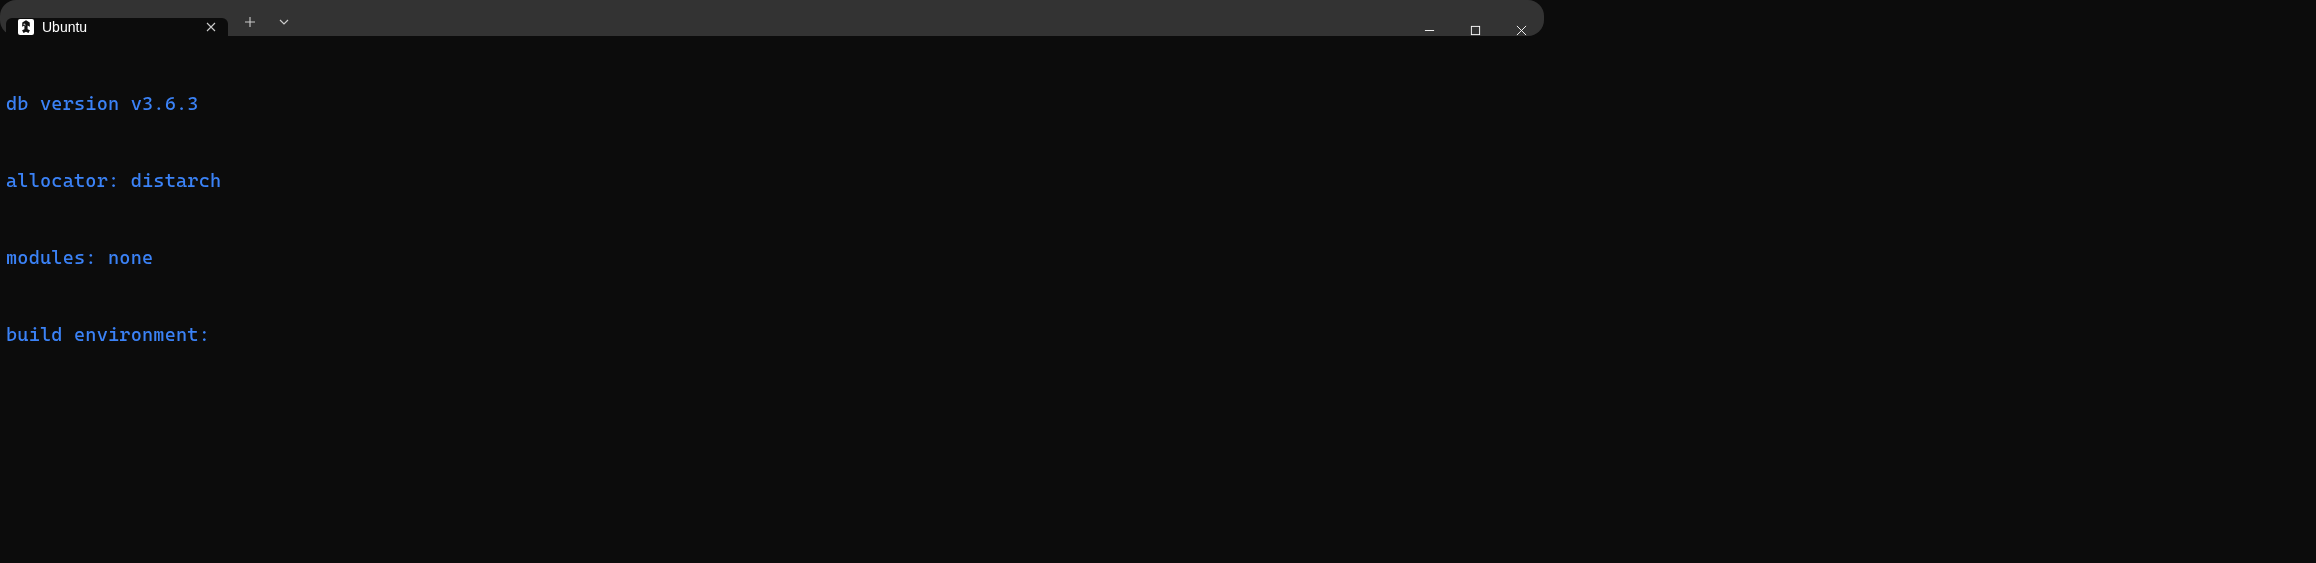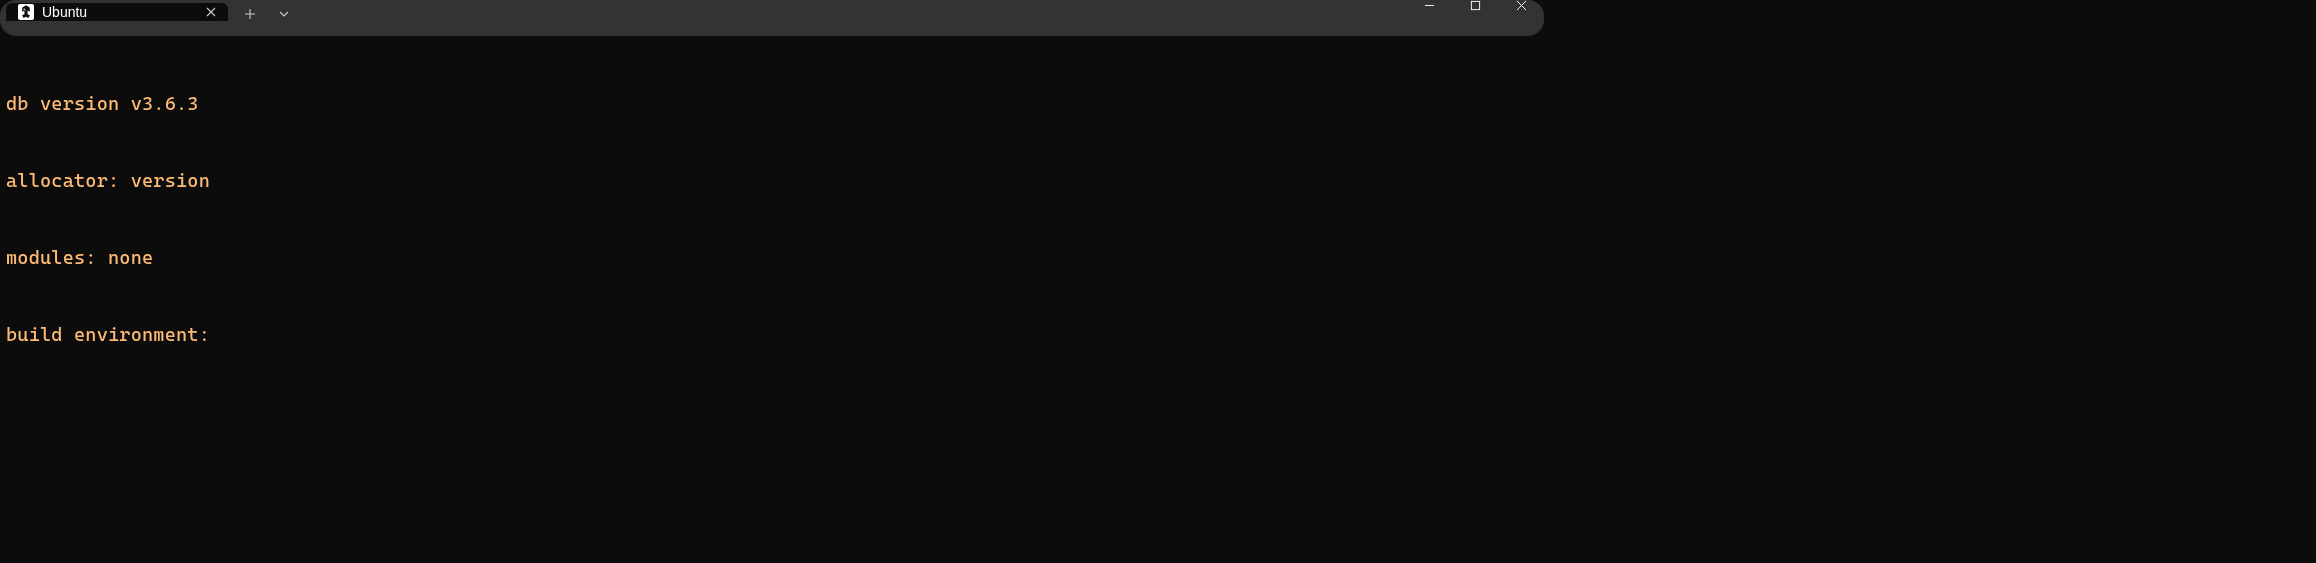--- a/index.html
+++ b/index.html
@@ -13,21 +13,21 @@
     font-size: 19px;
     color: #cccccc;
     width: 1544px;
     height: 375px;
     overflow: hidden;
   }
   .titlebar {
     height: 36px;
     background: #333333;
     display: flex;
-    align-items: flex-start;
+    align-items: flex-end;
     user-select: none;
     border-radius: 16px;
   }
   .tab {
     background: #0c0c0c;
     width: 222px;
     display: flex;
     align-items: center;
     padding: 0 8px 0 12px;
     border-top-left-radius: 6px;
@@ -91,21 +91,21 @@
   .terminal {
     padding: 4px 6px;
     line-height: 1.35;
     white-space: pre;
     font-family: 'Cascadia Mono', 'Consolas', monospace;
     letter-spacing: 0.2px;
   }
   .line {
     display: block;
   }
-  .out { color: #fdba74; }
+  .out { color: #3b82f6; }
   svg { display: block; }
 </style>
 </head>
 <body>
 
 <div class="titlebar">
   <div class="tab">
     <span class="tab-icon">
       <svg viewBox="0 0 16 16" width="16" height="16">
         <rect x="0" y="0" width="16" height="16" fill="#ffffff" rx="2"></rect>
@@ -148,21 +148,21 @@
     <div class="win-btn close">
       <svg viewBox="0 0 12 12" width="11" height="11">
         <path d="M1 1 L11 11 M11 1 L1 11" stroke="currentColor" stroke-width="1"></path>
       </svg>
     </div>
   </div>
 </div>
 
 <div class="terminal">
   <span class="line out">db version v3.6.3</span>
-  <span class="line out">allocator: version</span>
+  <span class="line out">allocator: distarch</span>
   <span class="line out">modules: none</span>
   <span class="line out">build environment:</span>
   <span class="line out">    distarch: x86_64</span>
   
   
   
   
 </div>
 
 </body></html>

